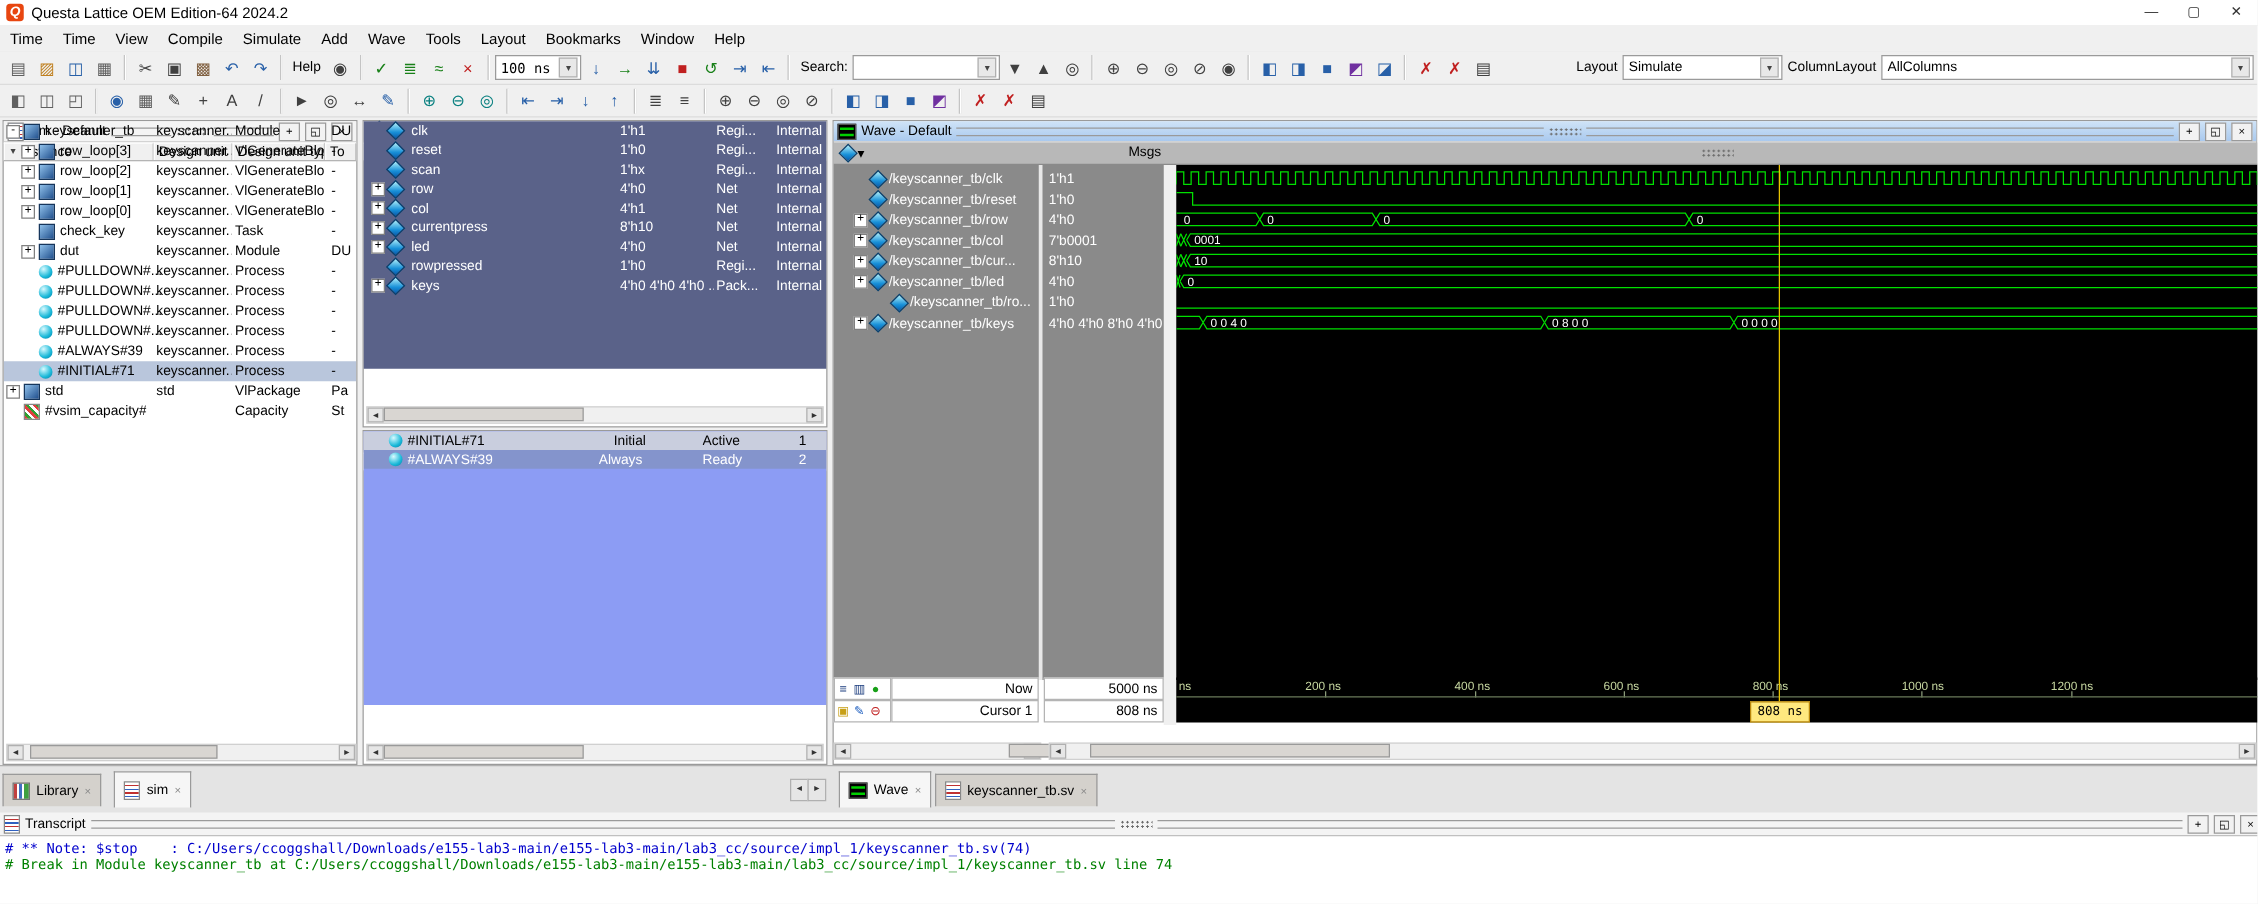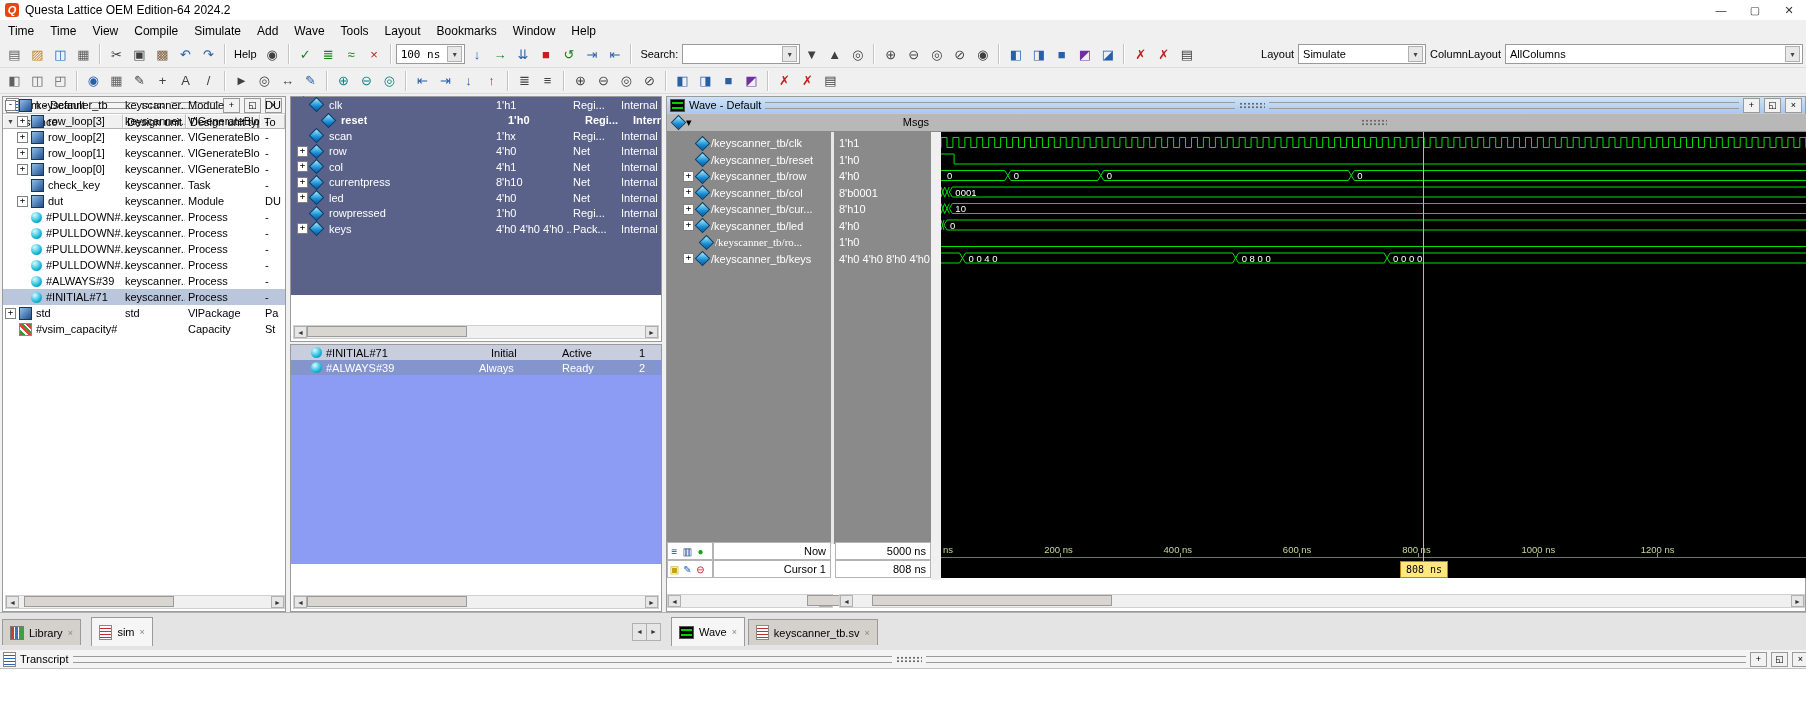--- a/index.html
+++ b/index.html
@@ -420,21 +420,21 @@
       </div>
     <div id="obj-rows" style="position: absolute; left: 0px; top: 0px; width: 370px; height: 198px; background: rgb(90, 98, 137); overflow: hidden;">
         <div class="trow" style="position: absolute; left: 0px; width: 370px; height: 15.5px; top: 0px; color: rgb(255, 255, 255);">
           <span class="exp" style="visibility: hidden; margin-left: 6px;"></span>
           <span class="ic-sig"></span>
           <span class="lbl">clk</span>
           <span class="tcell" style="left: 205px; width: 75px;">1'h1</span>
           <span class="tcell" style="left: 282px; width: 46px;">Regi...</span>
           <span class="tcell" style="left: 330px; width: 42px;">Internal</span>
         </div>
-        <div class="trow" style="position: absolute; left: 12px; width: 370px; height: 15.5px; top: 15.5px; color: rgb(255, 255, 255); font-weight: bold;">
+        <div class="trow" style="position: absolute; left: 0px; width: 370px; height: 15.5px; top: 15.5px; color: rgb(255, 255, 255);">
           <span class="exp" style="visibility: hidden; margin-left: 6px;"></span>
           <span class="ic-sig"></span>
           <span class="lbl">reset</span>
           <span class="tcell" style="left: 205px; width: 75px;">1'h0</span>
           <span class="tcell" style="left: 282px; width: 46px;">Regi...</span>
           <span class="tcell" style="left: 330px; width: 42px;">Internal</span>
         </div>
         <div class="trow" style="position: absolute; left: 0px; width: 370px; height: 15.5px; top: 31px; color: rgb(255, 255, 255);">
           <span class="exp" style="visibility: hidden; margin-left: 6px;"></span>
           <span class="ic-sig"></span>
@@ -592,34 +592,34 @@
           <span class="exp" style="margin-left: 16px;">+</span>
           <span class="ic-sig"></span>
           <span style="overflow: hidden; flex: 1 1 0%;">/keyscanner_tb/row</span>
         </div>
         <div class="dkrow" style="position: absolute; left: 172px; top: 54px; width: 90px; height: 16.5px;">4'h0</div>
         <div class="dkrow" style="position: absolute; left: 0px; top: 70.5px; width: 269px; height: 16.5px;">
           <span class="exp" style="margin-left: 16px;">+</span>
           <span class="ic-sig"></span>
           <span style="overflow: hidden; flex: 1 1 0%;">/keyscanner_tb/col</span>
         </div>
-        <div class="dkrow" style="position: absolute; left: 172px; top: 70.5px; width: 90px; height: 16.5px;">8'b0001</div>
+        <div class="dkrow" style="position: absolute; left: 172px; top: 70.5px; width: 90px; height: 16.5px;">7'b0001</div>
         <div class="dkrow" style="position: absolute; left: 0px; top: 87px; width: 269px; height: 16.5px;">
           <span class="exp" style="margin-left: 16px;">+</span>
           <span class="ic-sig"></span>
           <span style="overflow: hidden; flex: 1 1 0%;">/keyscanner_tb/cur...</span>
         </div>
         <div class="dkrow" style="position: absolute; left: 172px; top: 87px; width: 90px; height: 16.5px;">8'h10</div>
         <div class="dkrow" style="position: absolute; left: 0px; top: 103.5px; width: 269px; height: 16.5px;">
           <span class="exp" style="margin-left: 16px;">+</span>
           <span class="ic-sig"></span>
           <span style="overflow: hidden; flex: 1 1 0%;">/keyscanner_tb/led</span>
         </div>
         <div class="dkrow" style="position: absolute; left: 172px; top: 103.5px; width: 90px; height: 16.5px;">4'h0</div>
-        <div class="dkrow" style="position: absolute; left: 4px; top: 120px; width: 269px; height: 16.5px; font-family: Liberation Serif, serif;">
+        <div class="dkrow" style="position: absolute; left: 17px; top: 120px; width: 269px; height: 16.5px;">
           <span class="exp" style="visibility: hidden; margin-left: 16px;"></span>
           <span class="ic-sig"></span>
           <span style="overflow: hidden; flex: 1 1 0%;">/keyscanner_tb/ro...</span>
         </div>
         <div class="dkrow" style="position: absolute; left: 172px; top: 120px; width: 90px; height: 16.5px;">1'h0</div>
         <div class="dkrow" style="position: absolute; left: 0px; top: 136.5px; width: 269px; height: 16.5px;">
           <span class="exp" style="margin-left: 16px;">+</span>
           <span class="ic-sig"></span>
           <span style="overflow: hidden; flex: 1 1 0%;">/keyscanner_tb/keys</span>
         </div>
@@ -743,17 +743,19 @@
     <span class="ptitle">Transcript</span>
     <span class="stretch"></span>
     <span class="dots"></span>
     <span class="stretch"></span>
     <span class="pbtn">+</span>
     <span class="pbtn">◱</span>
     <span class="pbtn">×</span>
   </div>
   <div id="transcript-body" class="abs">
     <div id="tlines">
+        <div class="tline blue"># ** Note: $stop    : C:/Users/ccoggshall/Downloads/e155-lab3-main/e155-lab3-main/lab3_cc/source/impl_1/keyscanner_tb.sv(74)</div>
+        <div class="tline green"># Break in Module keyscanner_tb at C:/Users/ccoggshall/Downloads/e155-lab3-main/e155-lab3-main/lab3_cc/source/impl_1/keyscanner_tb.sv line 74</div>
       </div>
 
   </div>
 
 </div>
 
 </body></html>

